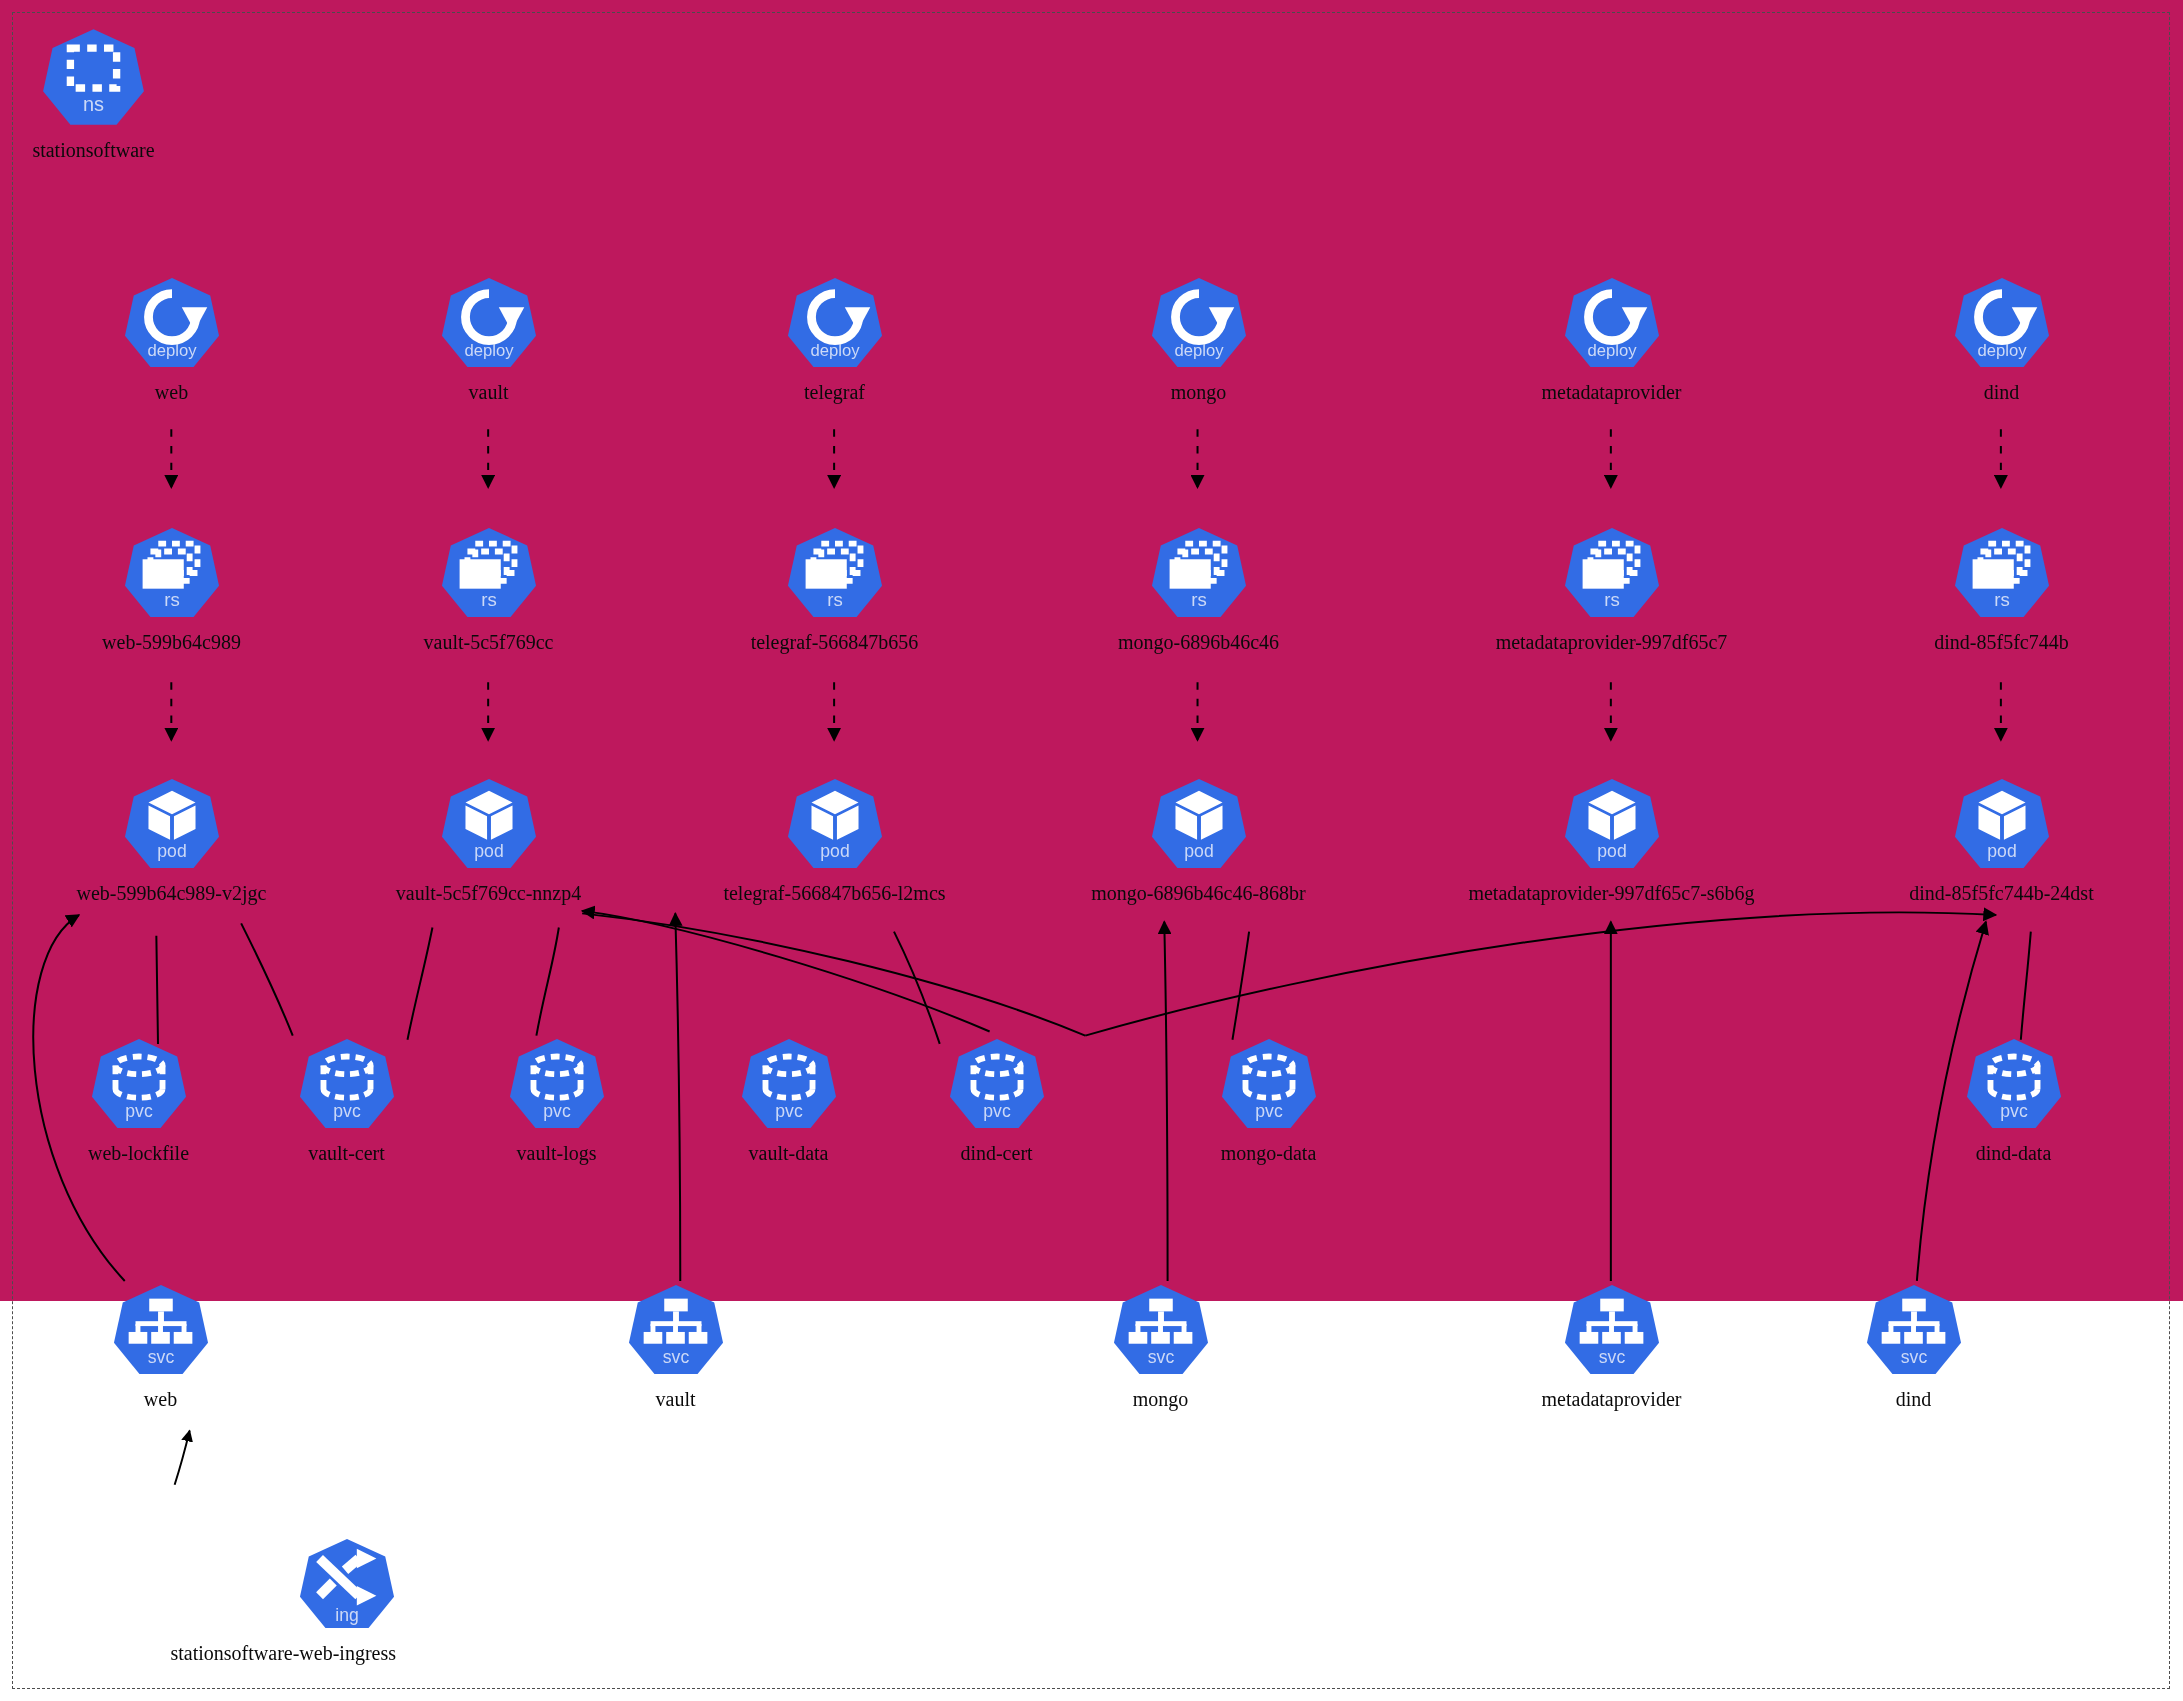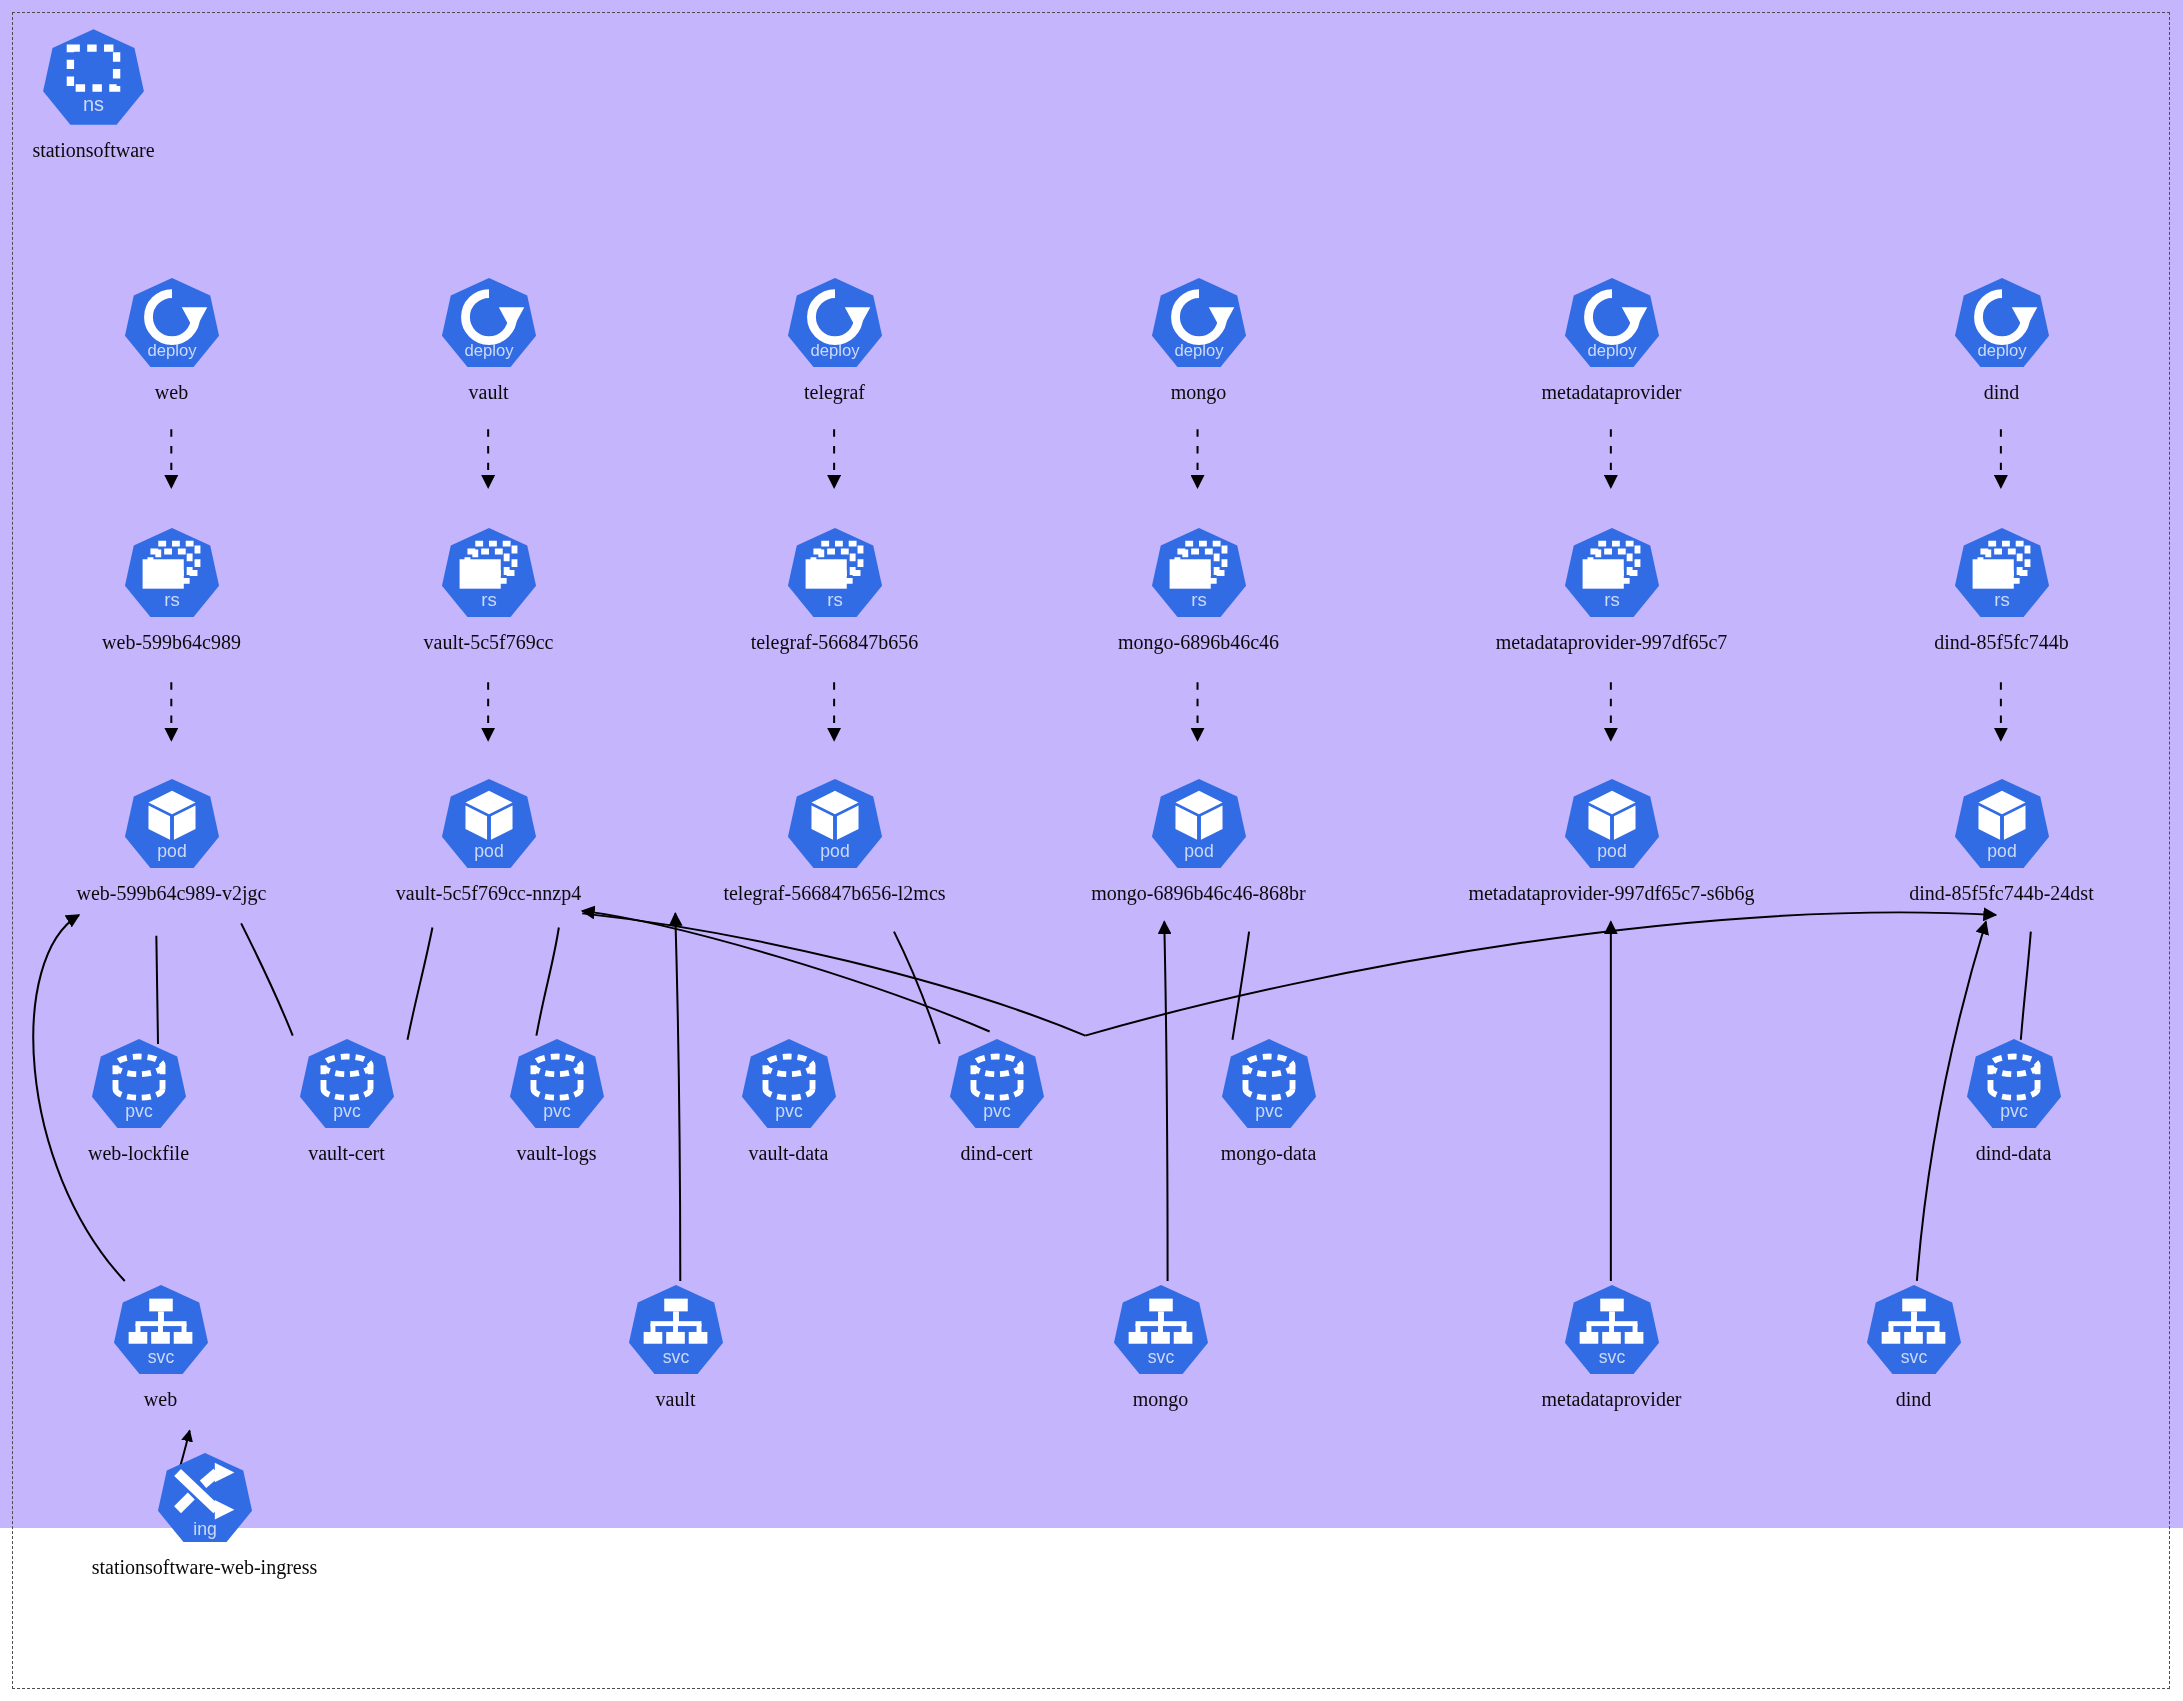--- a/index.html
+++ b/index.html
@@ -1,21 +1,21 @@
 <!DOCTYPE html>
 <html style="font-size:13.3px"><head>
 <meta charset="utf-8">
 <style>
   html,body{margin:0;padding:0;background:#ffffff;}
   body{
     width:2183px;height:1702px;
     font-family:"Liberation Serif", serif;
     overflow:hidden;
   }
-  #stage{position:relative;width:2183px;height:1528px;background:#c4b5fd;}
+  #stage{position:relative;width:2183px;height:1301px;background:#be185d;}
 
   
   .cluster{
     position:absolute;
     left:11.6px;top:11.6px;
     width:2158px;height:1677px;
     border:1.7px dashed #4d4d4d;
     box-sizing:border-box;
     background:transparent;
   }
@@ -538,21 +538,21 @@
         <rect x="71" y="44" width="5" height="9" fill="#fff"></rect>
         <rect x="17" y="52" width="19" height="12" fill="#fff"></rect>
         <rect x="40" y="52" width="19" height="12" fill="#fff"></rect>
         <rect x="63" y="52" width="19" height="12" fill="#fff"></rect>
         <text x="50" y="84" text-anchor="middle" fill="#ccd9f7" font-family="Liberation Sans, sans-serif" font-size="18">svc</text>
       </svg>
     </span>
     <span class="cap">dind</span>
   </div>
 
-  <div class="node" style="left:204px;top:1449px;">
+  <div class="node" style="left:204px;top:1535px;text-align:right;">
     <span class="icon">
       <svg viewBox="0 0 100 100">
         <polygon points="50,4 89,22 98,63 72,95 28,95 2,63 11,22" fill="#326CE5"></polygon>
         <path d="M22 24 L62 62" stroke="#fff" stroke-width="10" fill="none"></path>
         <path d="M22 62 L36 48" stroke="#fff" stroke-width="10" fill="none"></path>
         <path d="M48 36 L62 24" stroke="#fff" stroke-width="10" fill="none"></path>
         <polygon points="60,14 80,24 60,34" fill="#fff"></polygon>
         <polygon points="60,52 80,62 60,72" fill="#fff"></polygon>
         <text x="50" y="88" text-anchor="middle" fill="#ccd9f7" font-family="Liberation Sans, sans-serif" font-size="18">ing</text>
       </svg>

